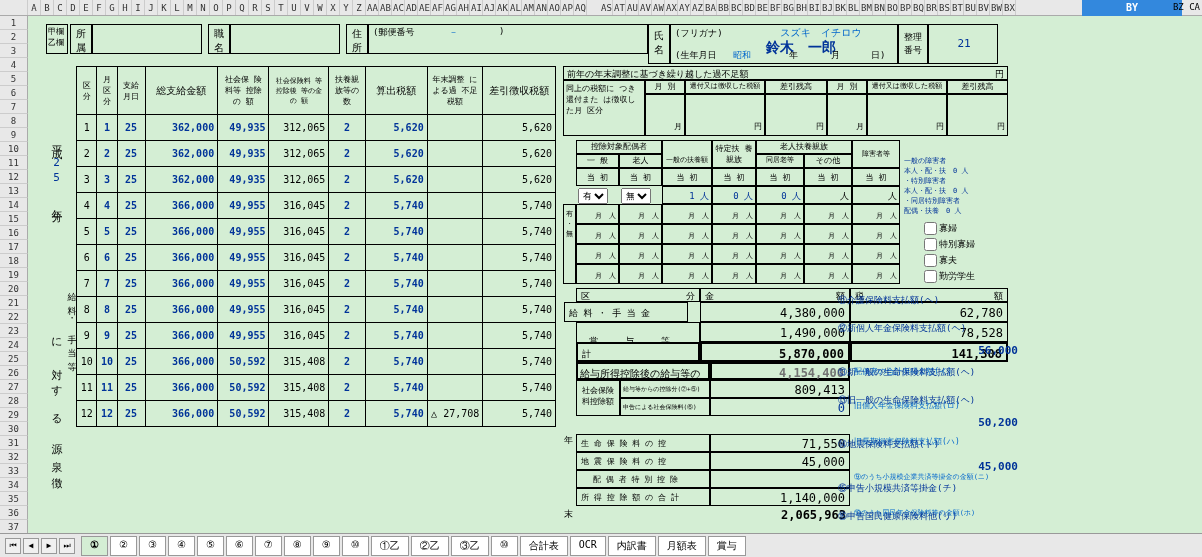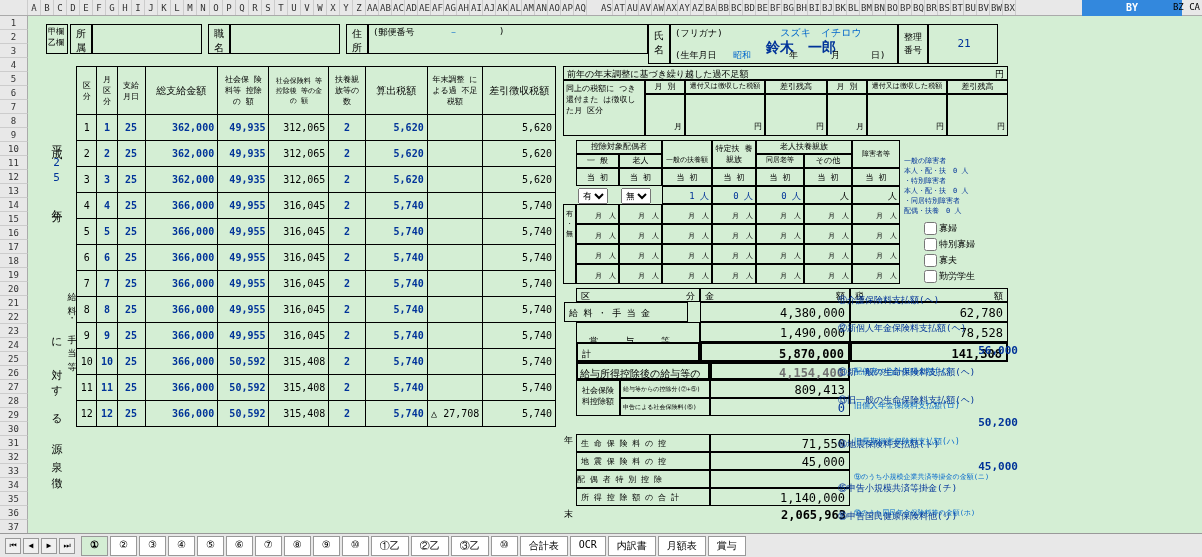--- a/index.html
+++ b/index.html
@@ -518,21 +518,21 @@
 
       <div class="box" style="left:548px;top:418px;width:134px;height:18px;font-size:8px;padding:3px 4px">生 命 保 険 料 の 控</div>
       <div class="box" style="left:682px;top:418px;width:140px;height:18px;text-align:right;font-size:12px;padding:2px 4px 0 0">71,550</div>
       <div class="lbl hl" style="left:826px;top:420px;font-size:8px;text-align:left">旧長期損害保険料支払額(ハ)</div>
 
       <div class="lbl black" style="left:536px;top:418px;font-size:9px">年</div>
 
       <div class="box" style="left:548px;top:436px;width:134px;height:18px;font-size:8px;padding:3px 4px">地 震 保 険 料 の 控</div>
       <div class="box" style="left:682px;top:436px;width:140px;height:18px;text-align:right;font-size:12px;padding:2px 4px 0 0">45,000</div>
 
-      <div class="box" style="left:548px;top:454px;width:134px;height:18px;font-size:8px;padding:3px 0">配 偶 者 特 別 控 除</div>
+      <div class="box" style="left:548px;top:454px;width:134px;height:18px;font-size:8px;padding:3px 16px">配 偶 者 特 別 控 除</div>
       <div class="box" style="left:682px;top:454px;width:140px;height:18px"></div>
       <div class="lbl hl" style="left:826px;top:456px;font-size:7px;text-align:left">⑨のうち小規模企業共済等掛金の金額(ニ)</div>
 
       <div class="box" style="left:548px;top:472px;width:134px;height:18px;font-size:8px;padding:3px 4px">所 得 控 除 額 の 合 計</div>
       <div class="box" style="left:682px;top:472px;width:140px;height:18px;text-align:right;font-size:12px;padding:2px 4px 0 0">1,140,000</div>
       <div class="lbl hl" style="left:826px;top:492px;font-size:7px;text-align:left">⑩のうち国民年金保険料等の金額(ホ)</div>
 
       <div class="lbl black" style="left:536px;top:492px;font-size:9px">末</div>
       <div class="val black" style="left:682px;top:492px;width:136px;font-size:12px">2,065,963</div>
 

